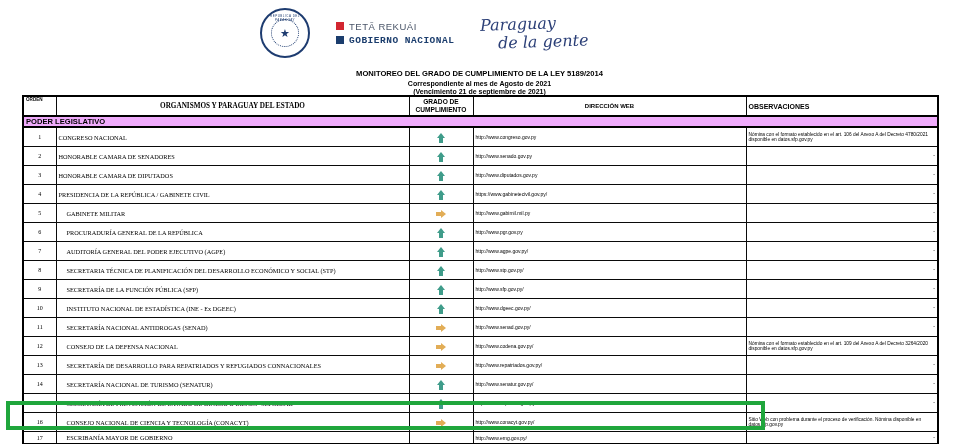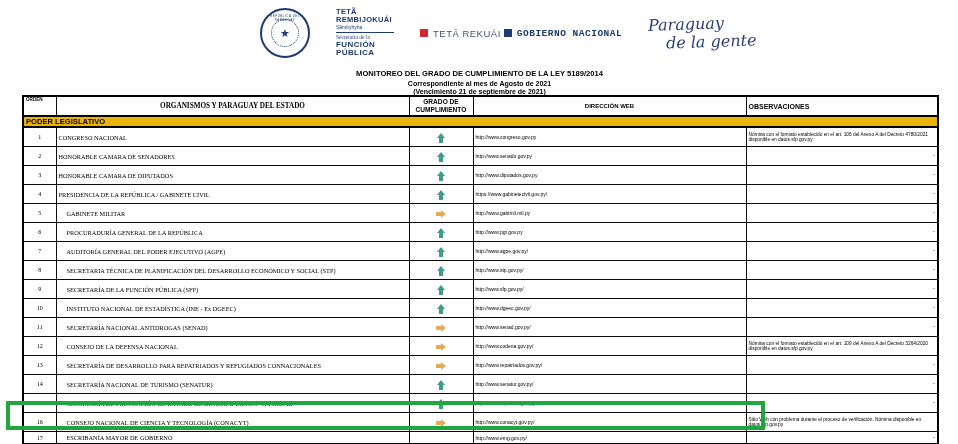--- a/index.html
+++ b/index.html
@@ -14,21 +14,21 @@
   .seal-inner{width:26px;height:26px;border:1px dotted #1e3c70;border-radius:50%;
         display:flex;align-items:center;justify-content:center;}
   .seal-star{color:#1e3c70;font-size:11px;line-height:1;}
   .seal-ring-text{position:absolute;top:4px;left:0;right:0;text-align:center;font-size:3px;color:#1e3c70;letter-spacing:.5px;}
   .sfp-text{color:#1e3c70;line-height:1.05;}
   .sfp-line1,.sfp-line2{font-weight:bold;font-size:7.5px;letter-spacing:.3px;}
   .sfp-line3{font-size:5px;margin-top:1px;}
   .sfp-divider{border:none;border-top:1px solid #1e3c70;margin:2px 0;width:58px;}
   .sfp-line4{font-size:5.5px;font-family:"Liberation Serif",serif;}
   .sfp-line5,.sfp-line6{font-weight:bold;font-size:8px;letter-spacing:.4px;}
-  .gov-brand{display:flex;flex-direction:row;gap:3px;}
+  .gov-brand{display:flex;flex-direction:column;gap:3px;}
   .brand-row{display:flex;align-items:center;gap:5px;}
   .sq{width:8px;height:8px;display:inline-block;}
   .sq-red{background:#d22630;}
   .sq-blue{background:#1b3d6d;}
   .brand1{font-size:9.5px;color:#4a5568;letter-spacing:.5px;}
   .brand2{font-size:9.5px;color:#1b3d6d;font-weight:bold;letter-spacing:.5px;font-family:Liberation Mono, monospace;}
   .script-brand{font-family:"DejaVu Serif",serif;font-style:italic;color:#2b3f77;line-height:1;}
   .script1{font-size:16px;transform:rotate(-2deg);}
   .script2{font-size:16px;margin-left:18px;margin-top:2px;transform:rotate(-2deg);}
   
@@ -46,21 +46,21 @@
   table.grid td,table.grid th{border:1.5px solid #0a0a0a;padding:0 2px;overflow:hidden;}
   table.grid{border:2px solid #000;}
   thead tr{height:20px;}
   th{font-weight:bold;vertical-align:middle;}
   .th-orden{font-size:4.6px;text-align:left;vertical-align:top;padding-top:1px;}
   .th-org{font-family:"Liberation Serif",serif;font-size:7.2px;text-align:center;}
   .th-grado{font-size:6.6px;text-align:center;line-height:1.15;}
   .th-web{font-size:6px;text-align:center;}
   .th-obs{font-size:7px;text-align:left;}
   tr.section-row{height:11px;}
-  tr.section-row td{font-weight:bold;font-size:7.6px;border-top:2px solid #000;border-bottom:2px solid #000;background:#eab308;}
+  tr.section-row td{font-weight:bold;font-size:7.6px;border-top:2px solid #000;border-bottom:2px solid #000;background:#f0abfc;}
   tr.data-row{height:12.7px;}
   tr.data-row.tall{height:13.2px;}
   td.c-orden{font-family:"Liberation Serif",serif;font-size:6px;text-align:center;}
   td.c-name{font-family:"Liberation Serif",serif;font-size:6.3px;white-space:nowrap;}
   td.c-name.indent{padding-left:10px;}
   td.c-grade{text-align:center;vertical-align:middle;}
   td.c-url{font-size:5px;white-space:nowrap;}
   td.c-obs{font-size:4.8px;line-height:1.12;vertical-align:middle;}
   td.c-obs.dash{text-align:right;font-size:5px;}
   
@@ -78,29 +78,20 @@
 </style>
 </head>
 <body>
 
 <div class="logo-bar">
   <div class="seal">
     <div class="seal-ring-text">REPUBLICA DEL PARAGUAY</div>
     <div class="seal-inner">
       <span class="seal-star">★</span>
     </div>
-  </div>
-  <div class="sfp-text">
-    <div class="sfp-line1">TETÃ</div>
-    <div class="sfp-line2">REMBIJOKUÁI</div>
-    <div class="sfp-line3">Sãmbyhyha</div>
-    <hr class="sfp-divider">
-    <div class="sfp-line4">Secretaría de la</div>
-    <div class="sfp-line5">FUNCIÓN</div>
-    <div class="sfp-line6">PÚBLICA</div>
   </div>
   <div class="gov-brand">
     <div class="brand-row">
       <span class="sq sq-red"></span>
       <span class="brand1">TETÃ REKUÁI</span>
     </div>
     <div class="brand-row">
       <span class="sq sq-blue"></span>
       <span class="brand2">GOBIERNO NACIONAL</span>
     </div>

